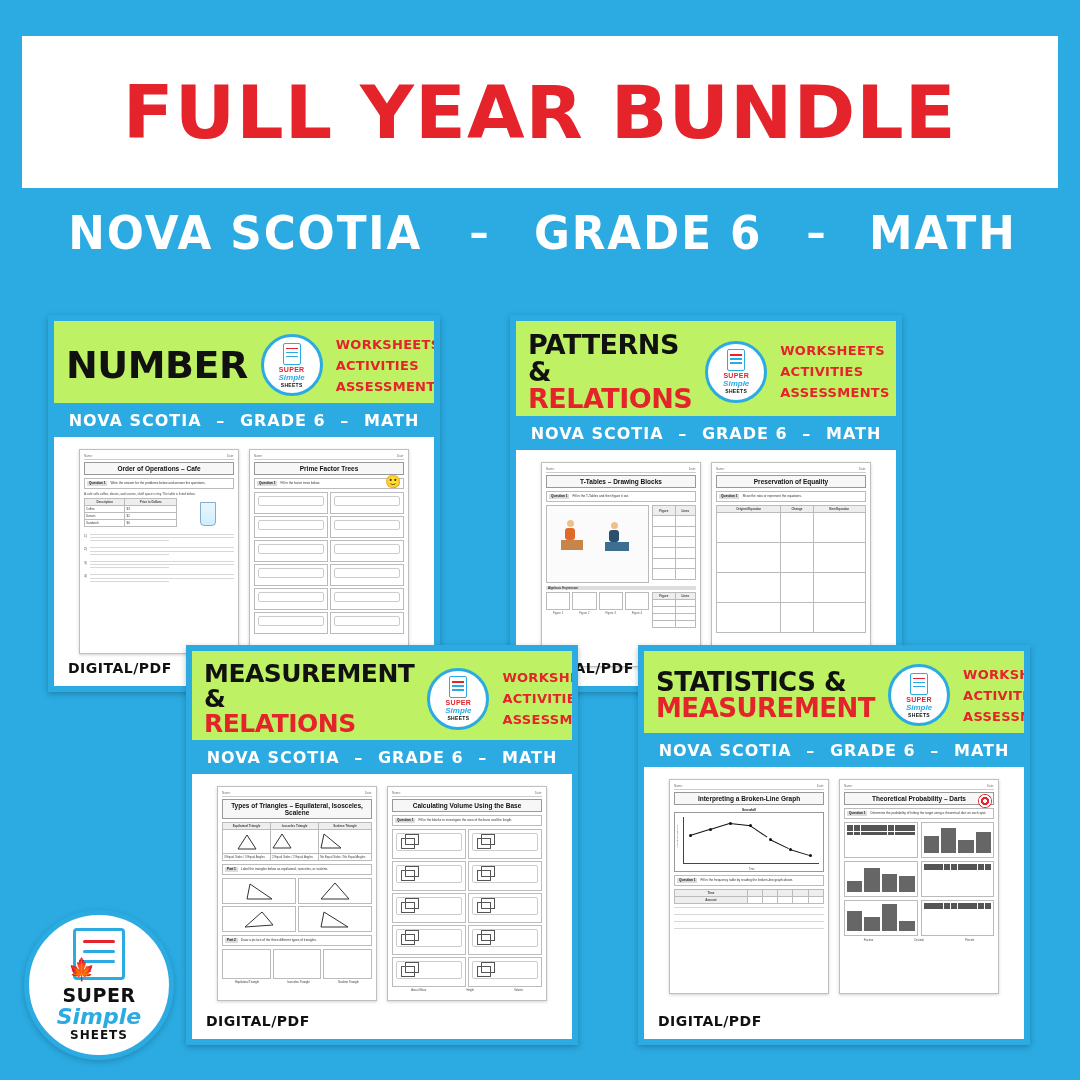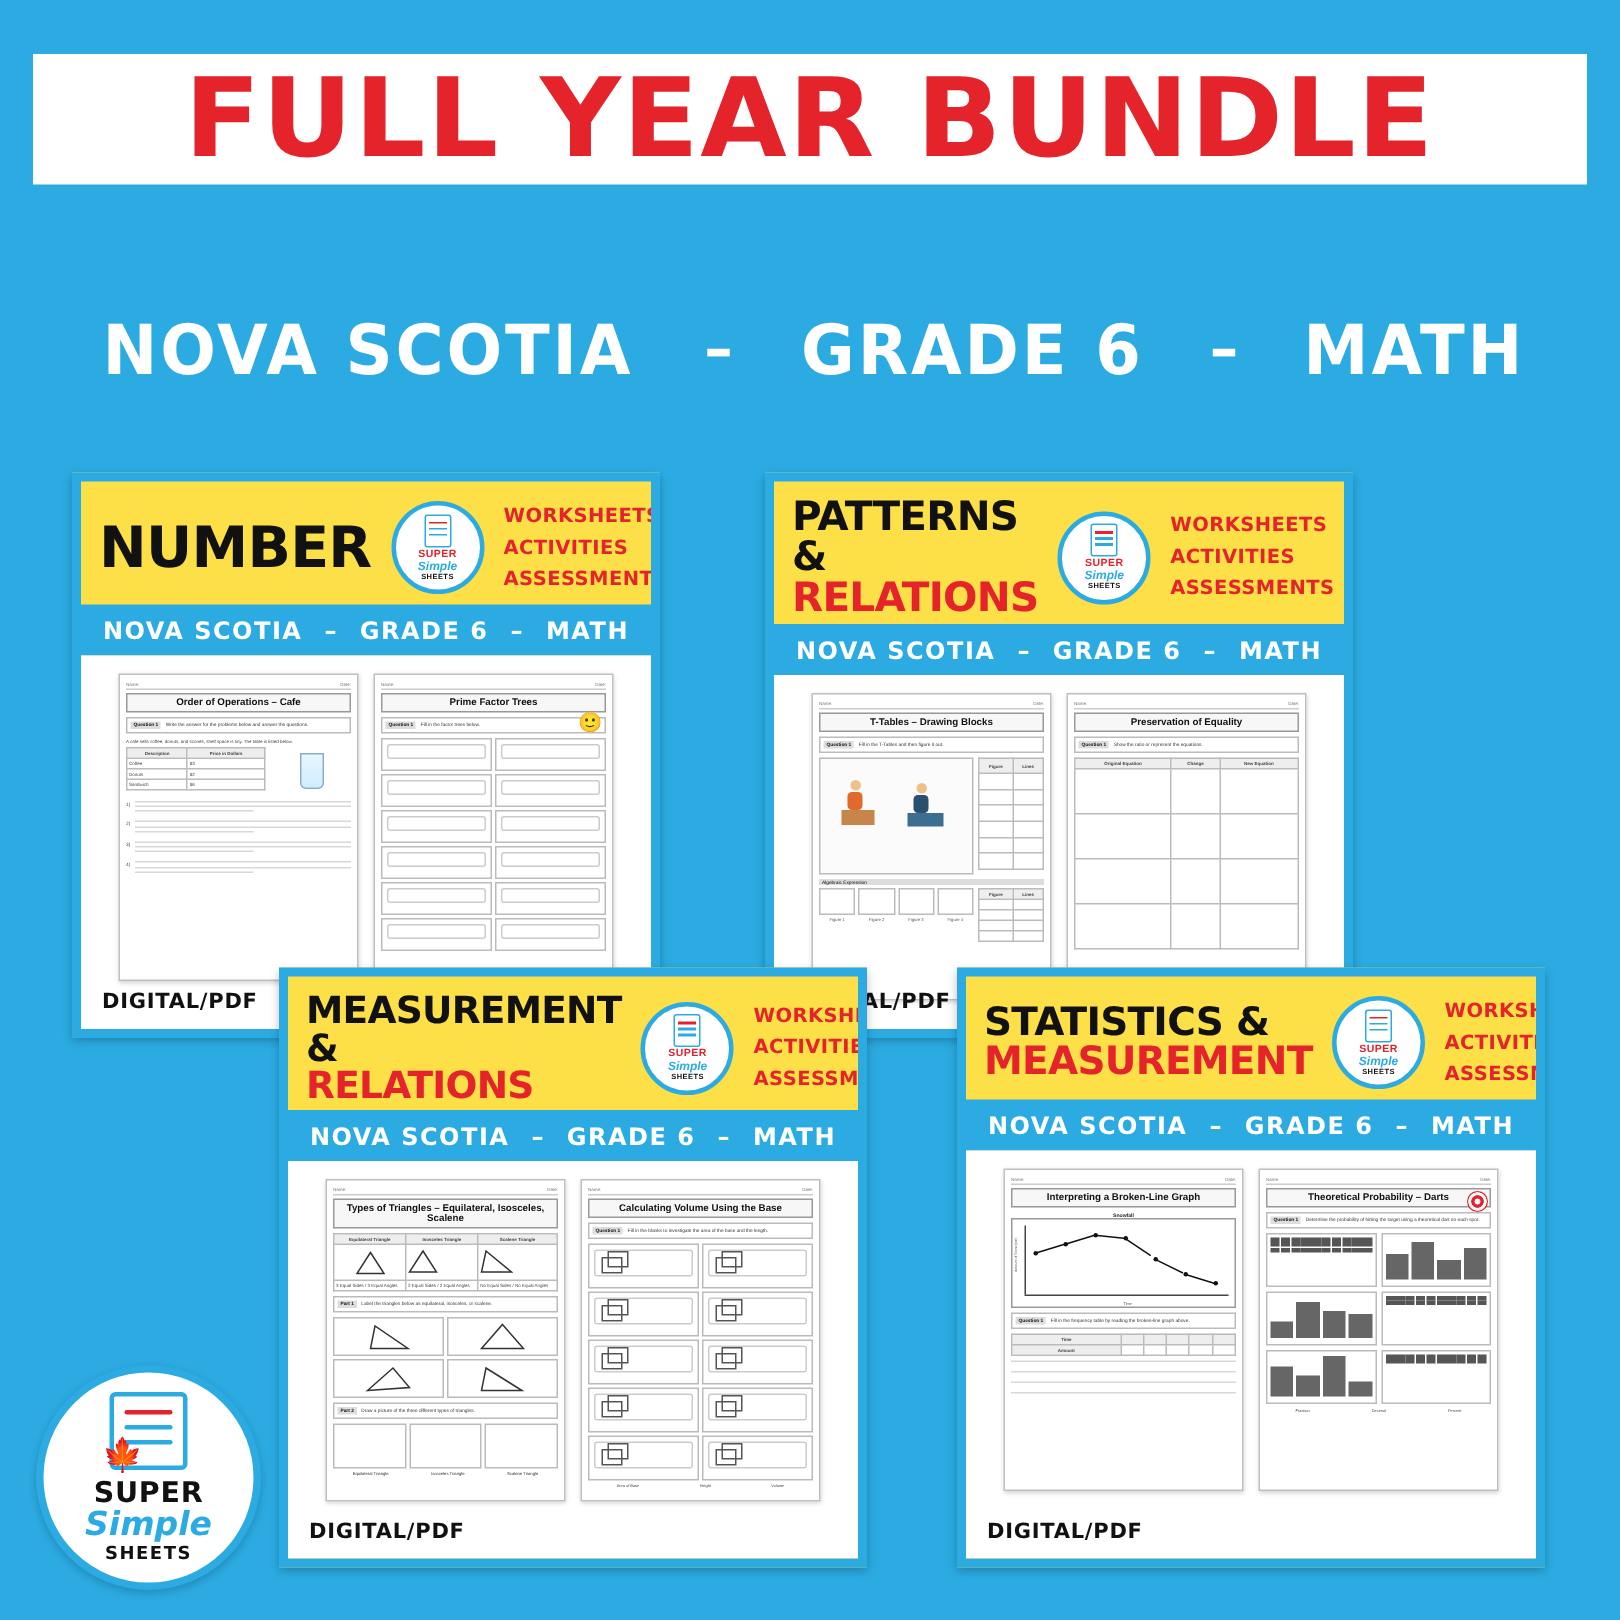--- a/index.html
+++ b/index.html
@@ -12,21 +12,21 @@
   .page {
     position: relative;
     width: 1080px; height: 1080px;
     background: #2BABE2;
   }
 
   
   .title-banner {
     position: absolute;
     left: 22px; top: 36px;
-    width: 1036px; height: 87px;
+    width: 1036px; height: 152px;
     background: #FFFFFF;
     display: flex; align-items: center; justify-content: center;
   }
   .title-banner .title-text {
     font-family: "DejaVu Sans", sans-serif;
     font-weight: bold;
     font-size: 73px;
     letter-spacing: 1px;
     color: #E4232B;
     line-height: 1;
@@ -46,21 +46,21 @@
     font-weight: bold;
     font-size: 46px;
     letter-spacing: 2px;
     transform: scaleX(0.95);
   }
   .subtitle-row .dash { font-weight: bold; font-size: 40px; }
 
   
   .card {
     position: absolute;
-    background: #fde047;
+    background: #bef264;
     border: 6px solid #2BABE2;
     box-shadow: 0 2px 6px rgba(0,0,0,0.25);
     overflow: hidden;
   }
   .card-header {
     display: flex;
     align-items: center;
     padding: 10px 10px 4px 12px;
     gap: 8px;
   }

